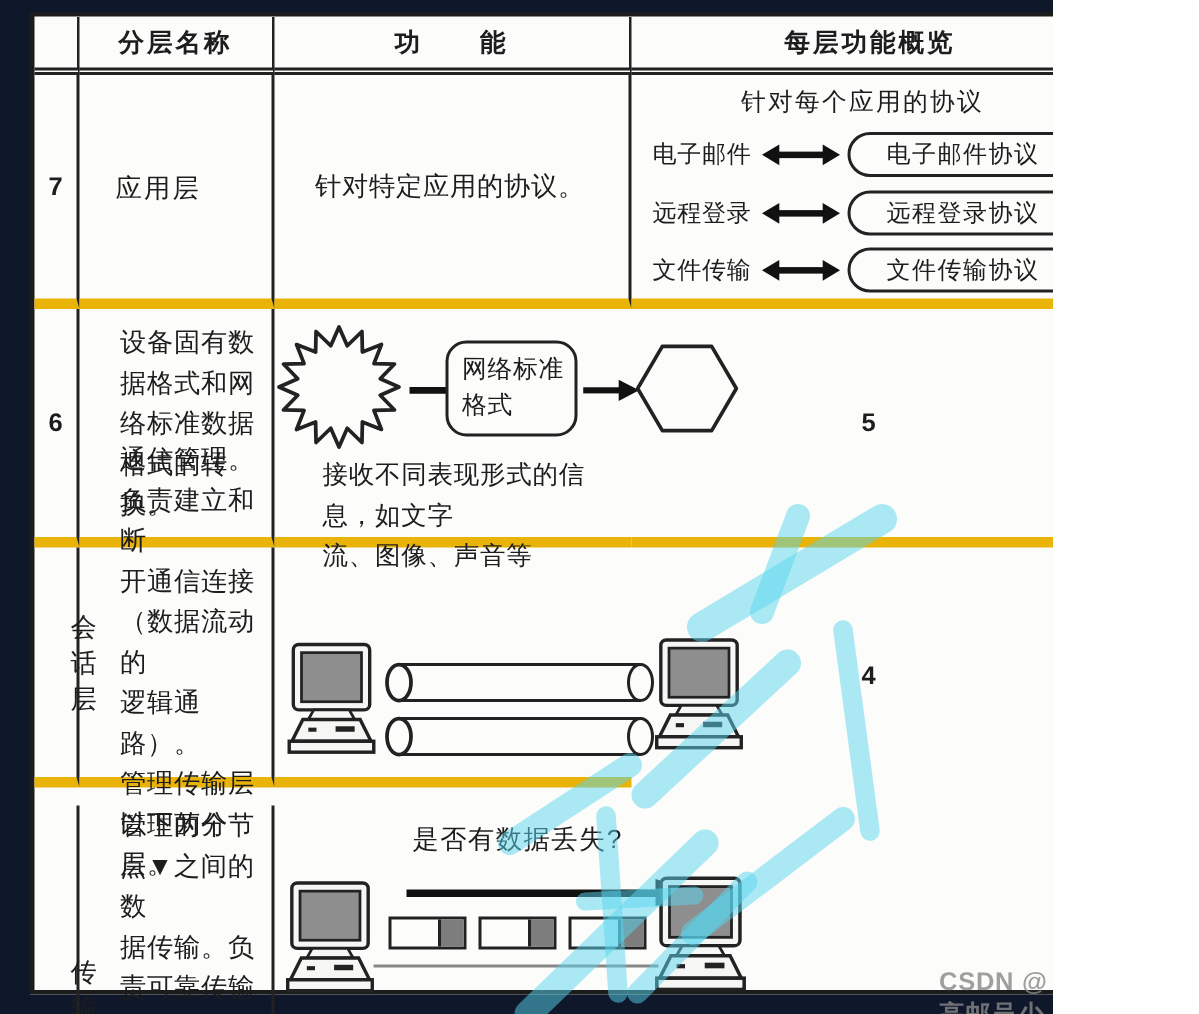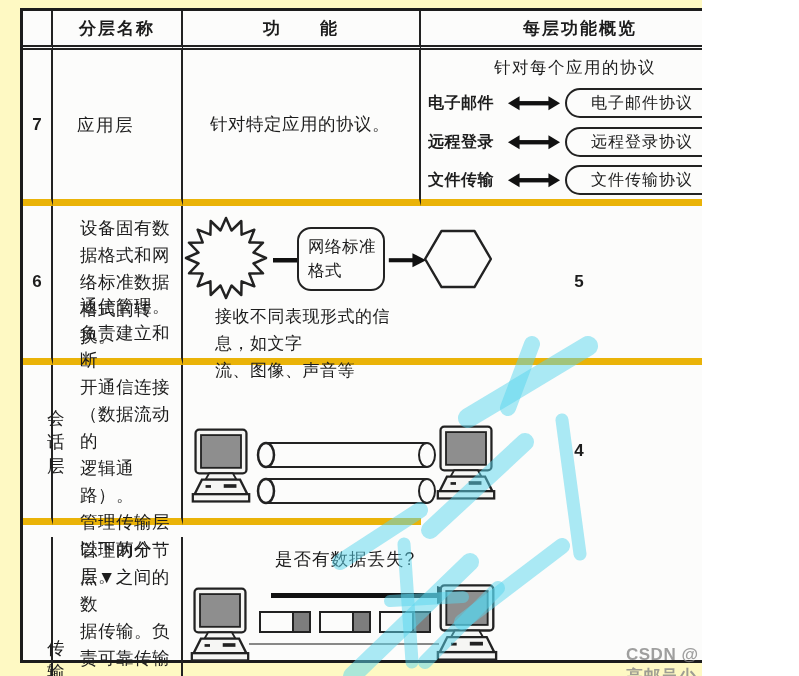--- a/index.html
+++ b/index.html
@@ -1,20 +1,20 @@
 <!DOCTYPE html>
 <html><head>
 <meta charset="utf-8">
 <style>
   * { box-sizing: border-box; margin: 0; padding: 0; }
   html,body { background:#ffffff; }
   .page {
     position: relative;
     width: 702px; height: 676px;
-    background: #fef9c3;
+    background: #0f172a;
     font-family: "Liberation Sans", "DejaVu Sans", sans-serif;
     color: #1d1d1d;
     overflow: hidden;
   }
   
   .tbl {
     position: absolute; left: 20px; top: 8px;
     width: 722px; height: 655px;
     border: 3px solid #1c1c1c;
     background: #fcfcfb;
@@ -35,21 +35,21 @@
   .func { display:flex; align-items:center; padding-left:27px; padding-right:6px; }
   .pre  { white-space: pre-line; font-size:17.5px; line-height:27px; letter-spacing:0.5px; }
   .ov { overflow: visible; }
 
   
   .ov7-title { position:absolute; top:7px; left:0; right:10px; text-align:center;
                font-size:16.5px; letter-spacing:1.5px; }
   .proto-row { position:absolute; left:0; width:100%; height:30px;
                display:flex; align-items:center; }
   .pr1 { top:38px; } .pr2 { top:77px; } .pr3 { top:115px; }
-  .p-label { width:80px; text-align:center; font-size:16px; letter-spacing:0.5px; flex:none;font-weight:bold; }
+  .p-label { width:80px; text-align:right; font-size:16px; letter-spacing:0.5px; flex:none; }
   .darrow { width:54px; height:18px; margin:0 4px 0 6px; flex:none; }
   .pill { width:154px; height:30px; border:2.5px solid #222; border-radius:16px;
           display:flex; align-items:center; justify-content:center;
           font-size:16px; letter-spacing:1px; background:#fcfcfb; flex:none; }
 
   
   .star   { position:absolute; left:1px;  top:10px; width:84px; height:84px; }
   .arrow6a{ position:absolute; left:88px; top:45px; width:44px; height:18px; }
   .fmtbox { position:absolute; left:114px; top:21px; width:88px; height:64px;
             border:2.5px solid #222; border-radius:14px; background:#fcfcfb;

